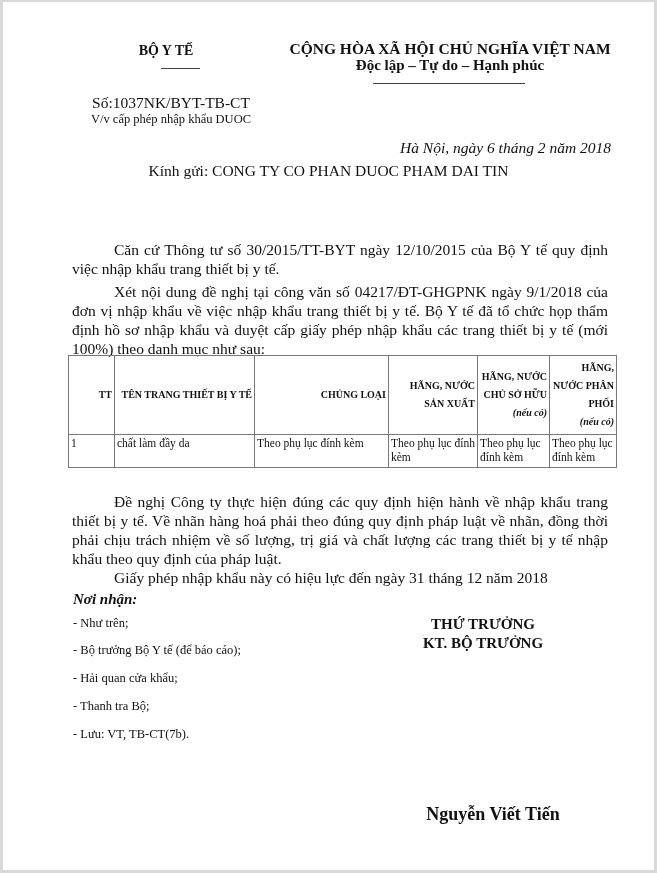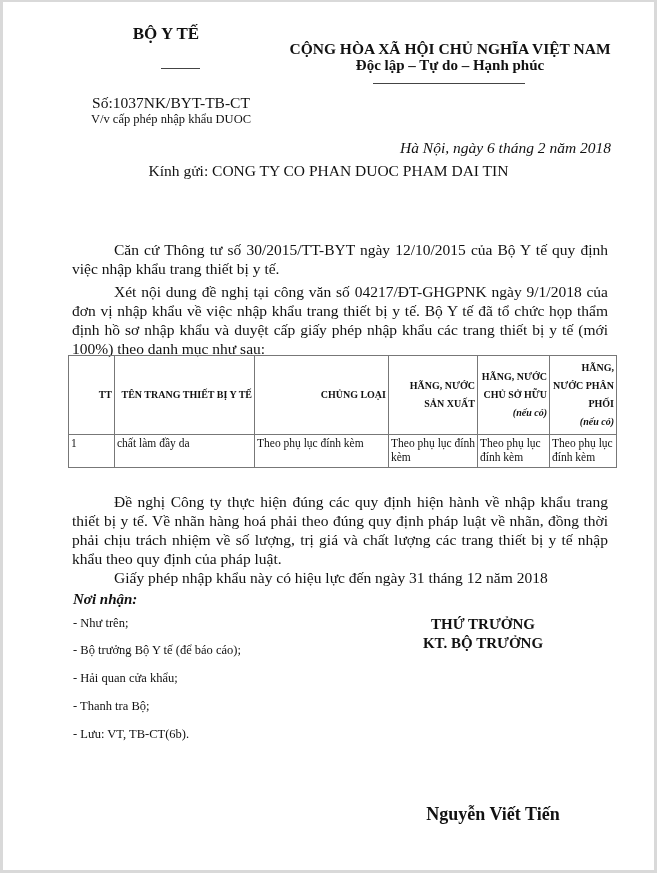--- a/index.html
+++ b/index.html
@@ -25,21 +25,21 @@
   table.grid th { font-weight:bold; text-align:right; font-size:10px; line-height:18px; height:76px; }
   table.grid th .note { font-style:italic; font-weight:bold; }
   table.grid td { text-align:left; vertical-align:top; line-height:14px; height:30px; font-size:11.5px; }
   .recip { position:absolute; left:70px; font-size:12.5px; }
 </style>
 </head>
 <body>
 
 <div class="page">
 
-  <div class="abs b c" style="left:118px;top:22px;width:90px;font-size:17px;">BỘ Y TẾ</div>
+  <div class="abs b c" style="left:118px;top:41px;width:90px;font-size:14px;">BỘ Y TẾ</div>
   <div class="rule" style="left:158px;top:66px;width:39px;"></div>
 
   <div class="abs b c" style="left:282px;top:38px;width:330px;font-size:15.5px;">CỘNG HÒA XÃ HỘI CHỦ NGHĨA VIỆT NAM</div>
   <div class="abs b c" style="left:282px;top:55px;width:330px;font-size:15px;">Độc lập – Tự do – Hạnh phúc</div>
   <div class="rule" style="left:370px;top:81px;width:152px;"></div>
 
   <div class="abs c" style="left:78px;top:92px;width:180px;font-size:15.5px;">Số:1037NK/BYT-TB-CT</div>
   <div class="abs c" style="left:78px;top:110px;width:180px;font-size:12.5px;">V/v cấp phép nhập khẩu DUOC</div>
   <div class="abs i" style="left:397px;top:92px;font-size:15.5px;margin-top:45px;">Hà Nội, ngày 6 tháng 2 năm 2018</div>
 
@@ -78,19 +78,19 @@
     </table>
 
   <div class="para" style="top:490px;"><span class="ind"></span><span>Đề nghị Công ty thực hiện đúng các quy định hiện hành về nhập khẩu trang thiết bị y tế. Về nhãn hàng hoá phải theo đúng quy định pháp luật về nhãn, đồng thời phải chịu trách nhiệm về số lượng, trị giá và chất lượng các trang thiết bị y tế nhập khẩu theo quy định của pháp luật.</span></div>
   <div class="para" style="top:566px;"><span class="ind"></span><span>Giấy phép nhập khẩu này có hiệu lực đến ngày 31 tháng 12 năm 2018</span></div>
 
   <div class="abs b i" style="left:70px;top:589px;font-size:15px;">Nơi nhận:</div>
   <div class="recip" style="top:614px;">- Như trên;</div>
   <div class="recip" style="top:641px;">- Bộ trưởng Bộ Y tế (để báo cáo);</div>
   <div class="recip" style="top:669px;">- Hải quan cửa khẩu;</div>
   <div class="recip" style="top:697px;">- Thanh tra Bộ;</div>
-  <div class="recip" style="top:725px;">- Lưu: VT, TB-CT(6b).</div>
+  <div class="recip" style="top:725px;">- Lưu: VT, TB-CT(7b).</div>
 
   <div class="abs b c" style="left:405px;top:589px;width:150px;font-size:15px;margin-top:44px;">KT. BỘ TRƯỞNG</div>
   <div class="abs b c" style="left:405px;top:614px;width:150px;font-size:15px;">THỨ TRƯỞNG</div>
   <div class="abs b c" style="left:405px;top:802px;width:170px;font-size:18px;">Nguyễn Viết Tiến</div>
 
 </div>
 
 </body></html>

